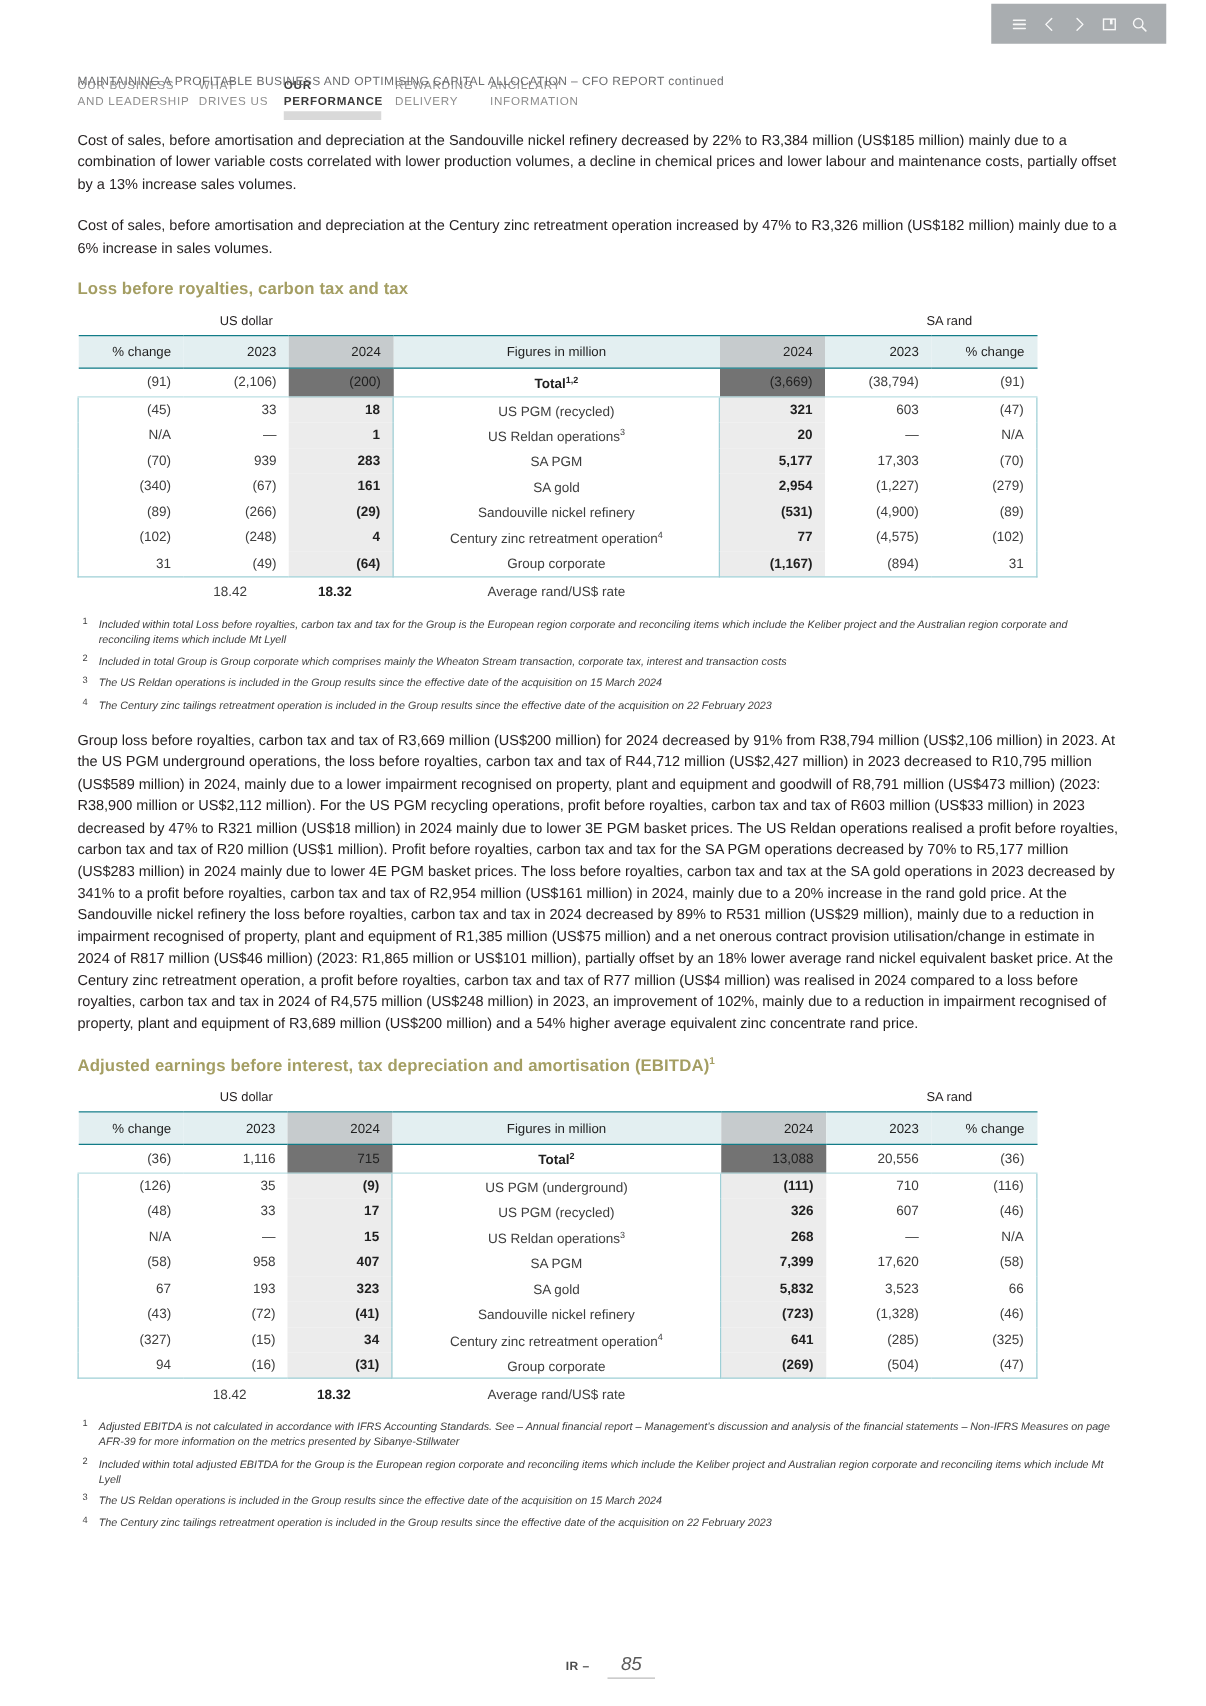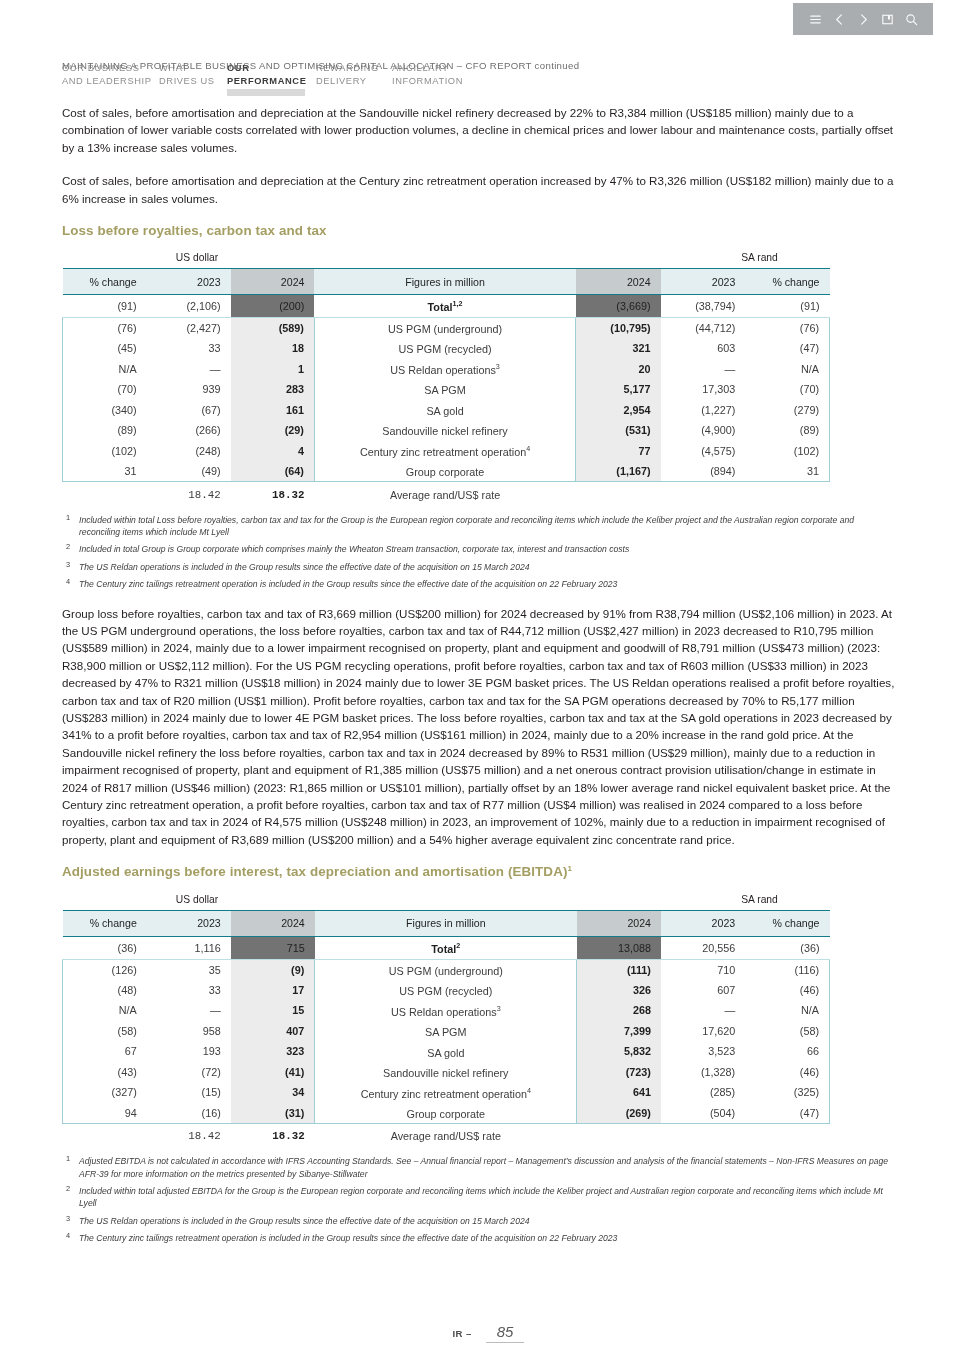--- a/index.html
+++ b/index.html
@@ -114,21 +114,21 @@
   tr.datarow td.hl  { background: #ececec; font-weight: bold; color: #1f1f1f; }
 
   
   td.bx-l { border-left: 1px solid #9ecfd6; }
   td.bx-r { border-right: 1px solid #9ecfd6; }
   tr.lastdata td { border-bottom: 1px solid #9ecfd6; }
 
   tr.raterow td {
     height: 23px; vertical-align: middle; padding-top: 3px;
   }
-  tr.raterow td.num { text-align: right; padding-right: 10px; font-family: Liberation Mono, monospace; }
+  tr.raterow td.num { text-align: center; padding-right: 10px; }
   tr.raterow td.lbl { text-align: center; }
   tr.raterow td.hl { font-weight: bold; color:#1f1f1f; }
 
   .sup { font-size: 7.2px; vertical-align: super; }
 
   
   ol.fnotes { list-style: none; margin: 9px 0 0 0; padding: 0; }
   ol.fnotes li {
     font-size: 8.6px; line-height: 12.4px; font-style: italic;
     color: #3d3d3d; position: relative; padding-left: 17px;
@@ -254,29 +254,20 @@
         <tr class="totalrow">
           <td class="num">(91)</td>
           <td class="num">(2,106)</td>
           <td class="num hl">(200)</td>
           <td class="lbl"><span>Total</span><span class="sup">1,2</span></td>
           <td class="num hl">(3,669)</td>
           <td class="num">(38,794)</td>
           <td class="num">(91)</td>
         </tr>
 
-        <tr class="datarow firstdata">
-          <td class="num bx-l">(76)</td>
-          <td class="num">(2,427)</td>
-          <td class="num hl bx-r">(589)</td>
-          <td class="lbl bx-r"><span>US PGM (underground)</span><span class="sup"></span></td>
-          <td class="num hl">(10,795)</td>
-          <td class="num">(44,712)</td>
-          <td class="num bx-r">(76)</td>
-        </tr>
         <tr class="datarow">
           <td class="num bx-l">(45)</td>
           <td class="num">33</td>
           <td class="num hl bx-r">18</td>
           <td class="lbl bx-r"><span>US PGM (recycled)</span><span class="sup"></span></td>
           <td class="num hl">321</td>
           <td class="num">603</td>
           <td class="num bx-r">(47)</td>
         </tr>
         <tr class="datarow">

